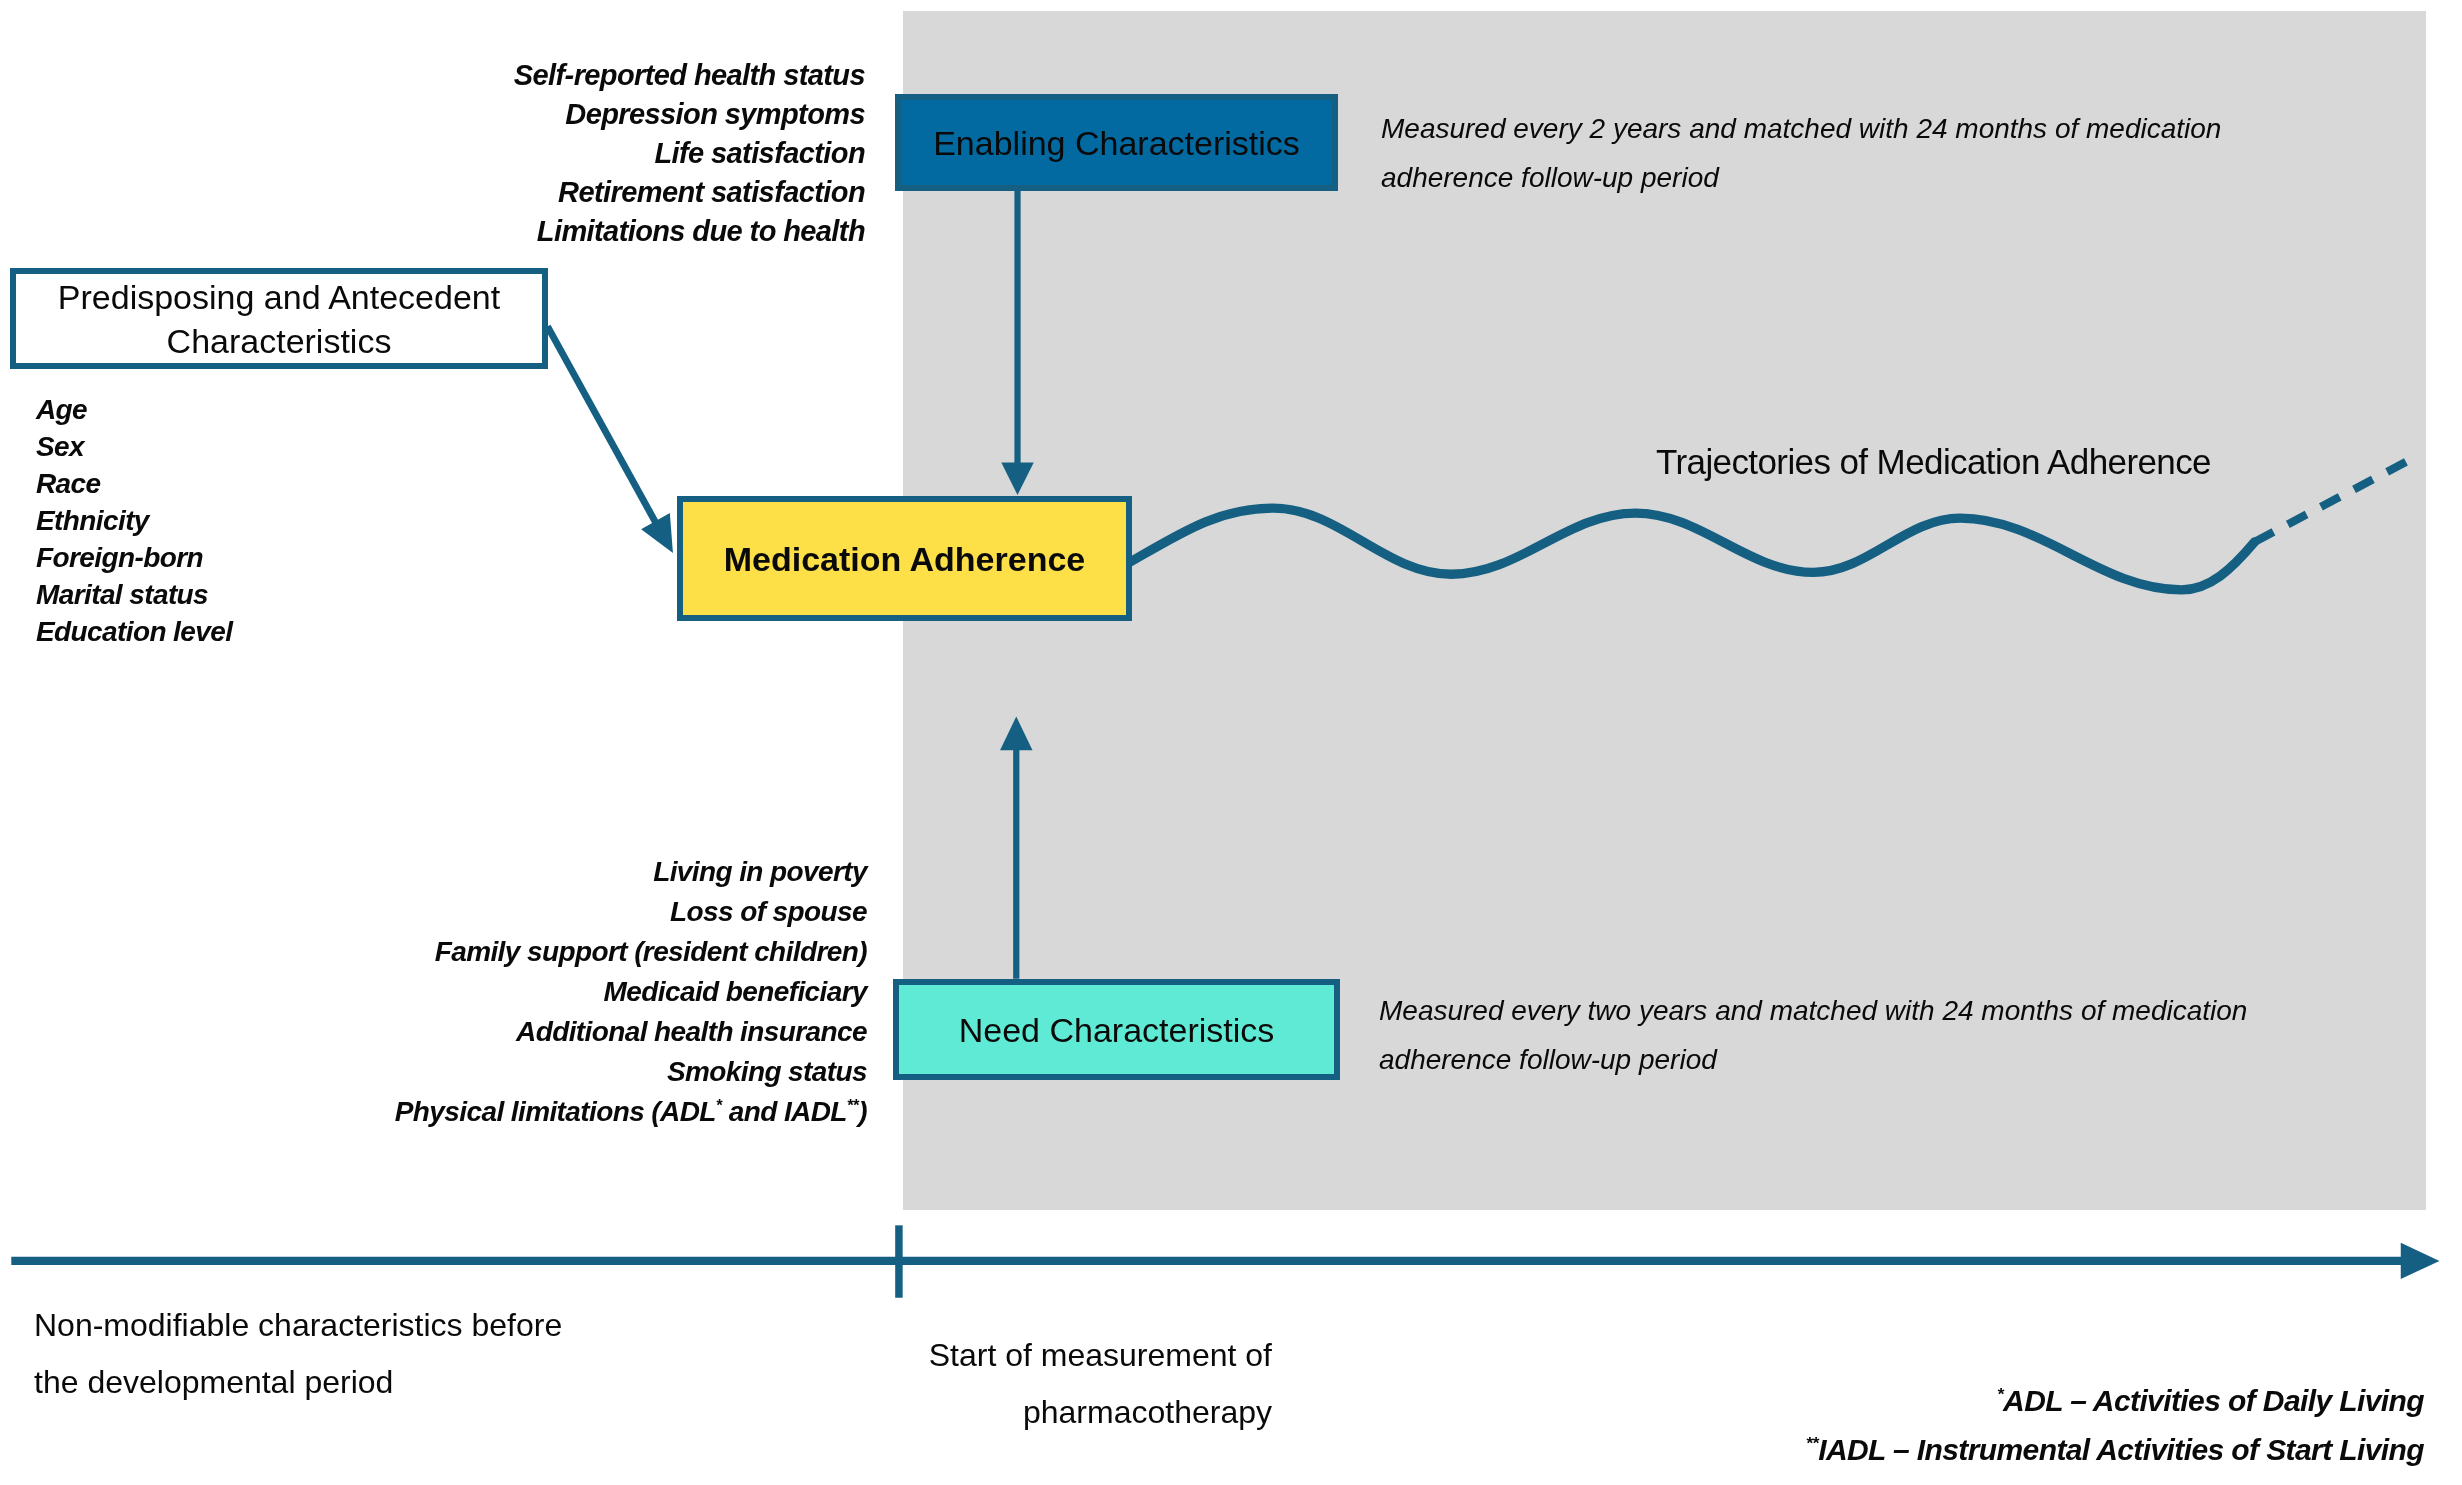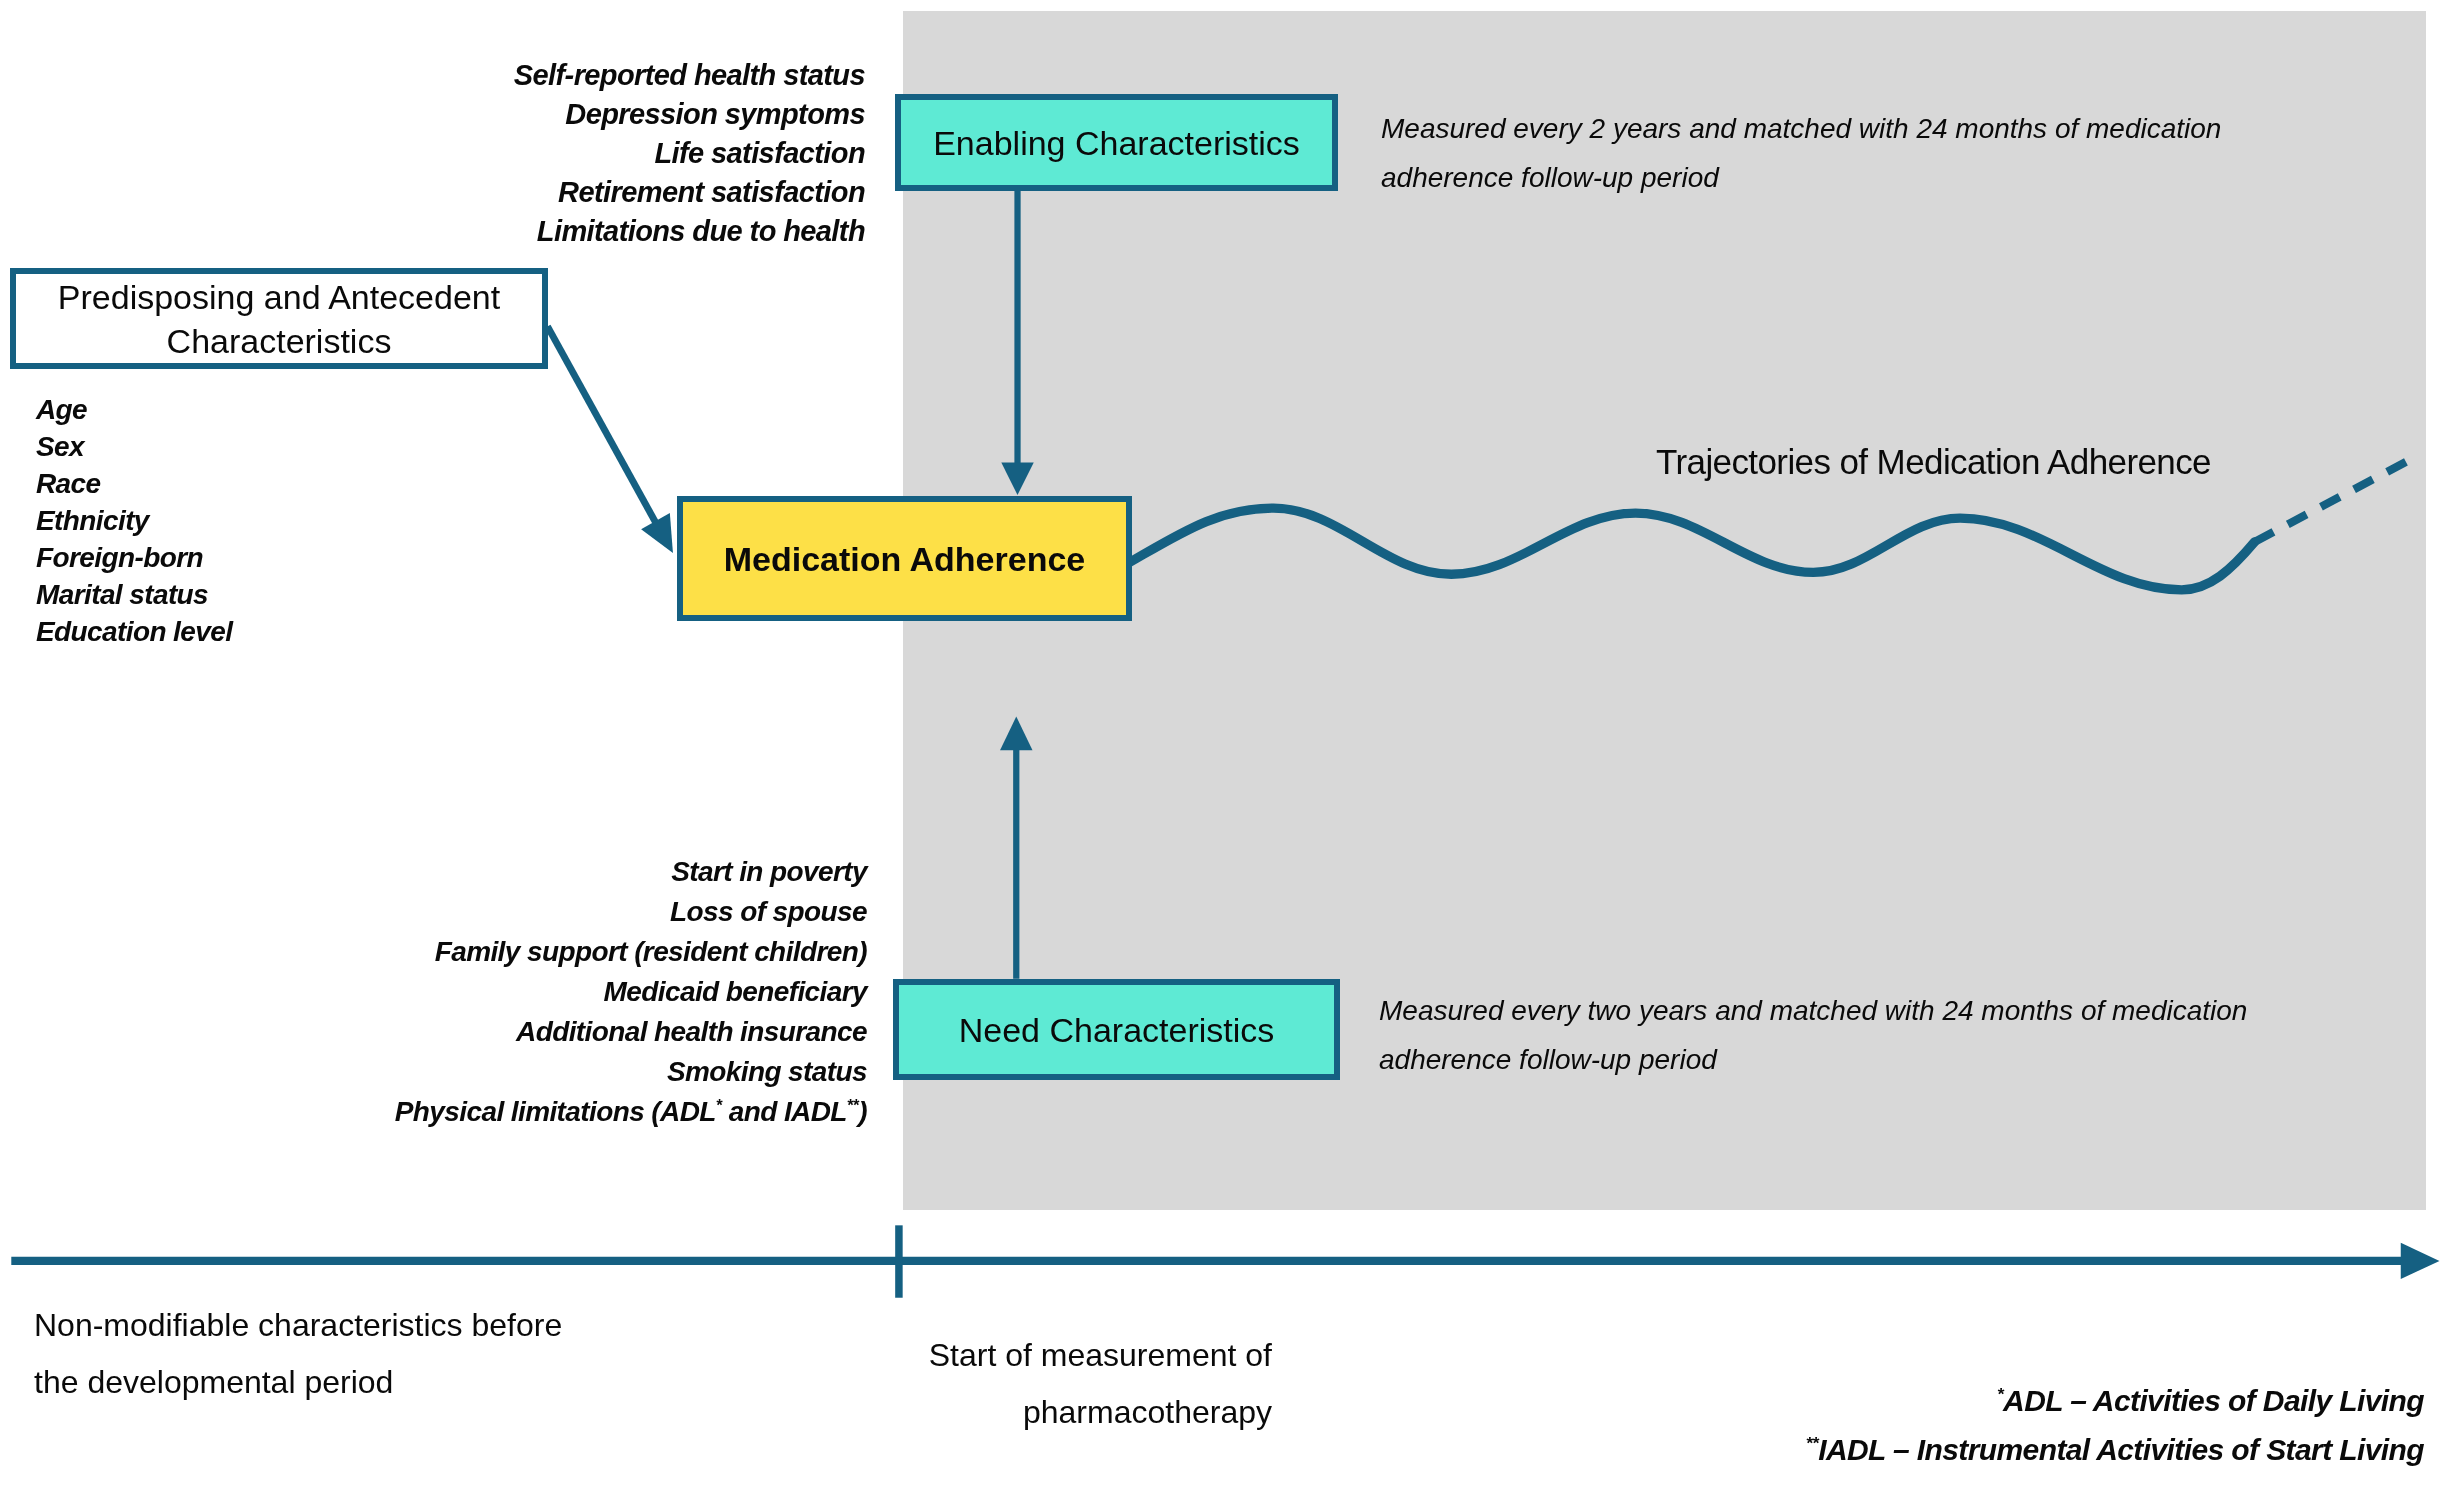--- a/index.html
+++ b/index.html
@@ -13,21 +13,21 @@
   }
   svg.connectors{position:absolute;left:0;top:0;width:2462px;height:1485px;}
 
   .dbox{
     position:absolute;box-sizing:border-box;border:6.2px solid #156082;
     display:flex;flex-direction:column;align-items:center;justify-content:center;
     text-align:center;
   }
   .dbox .bl{font-size:34px;line-height:44px;white-space:nowrap;}
   .box-predisposing{left:10px;top:268px;width:538px;height:101px;background:#ffffff;}
-  .box-enabling{left:895px;top:94px;width:443px;height:97px;background:#5eead4;}
+  .box-enabling{left:895px;top:94px;width:443px;height:97px;background:#0369a1;}
   .box-medication{left:677px;top:496px;width:455px;height:125px;background:#fde047;}
   .box-medication .bl{font-weight:bold;}
   .box-need{left:893px;top:979px;width:447px;height:101px;background:#5eead4;}
 
   .ilist{
     position:absolute;font-style:italic;font-weight:600;letter-spacing:-0.6px;
     font-size:28px;
   }
   .ilist .li{white-space:nowrap;}
   .list-enabling{left:178px;top:56px;width:687px;text-align:right;line-height:39px;font-size:29px;}
@@ -128,21 +128,21 @@
     <div class="li">Age</div>
     <div class="li">Sex</div>
     <div class="li">Race</div>
     <div class="li">Ethnicity</div>
     <div class="li">Foreign-born</div>
     <div class="li">Marital status</div>
     <div class="li">Education level</div>
   </div>
 
   <div class="ilist list-need">
-    <div class="li">Start in poverty</div>
+    <div class="li">Living in poverty</div>
     <div class="li">Loss of spouse</div>
     <div class="li">Family support (resident children)</div>
     <div class="li">Medicaid beneficiary</div>
     <div class="li">Additional health insurance</div>
     <div class="li">Smoking status</div>
     <div class="li">
       <span>Physical limitations (ADL</span><sup>*</sup><span> and IADL</span><sup>**</sup><span>)</span>
     </div>
   </div>
 

